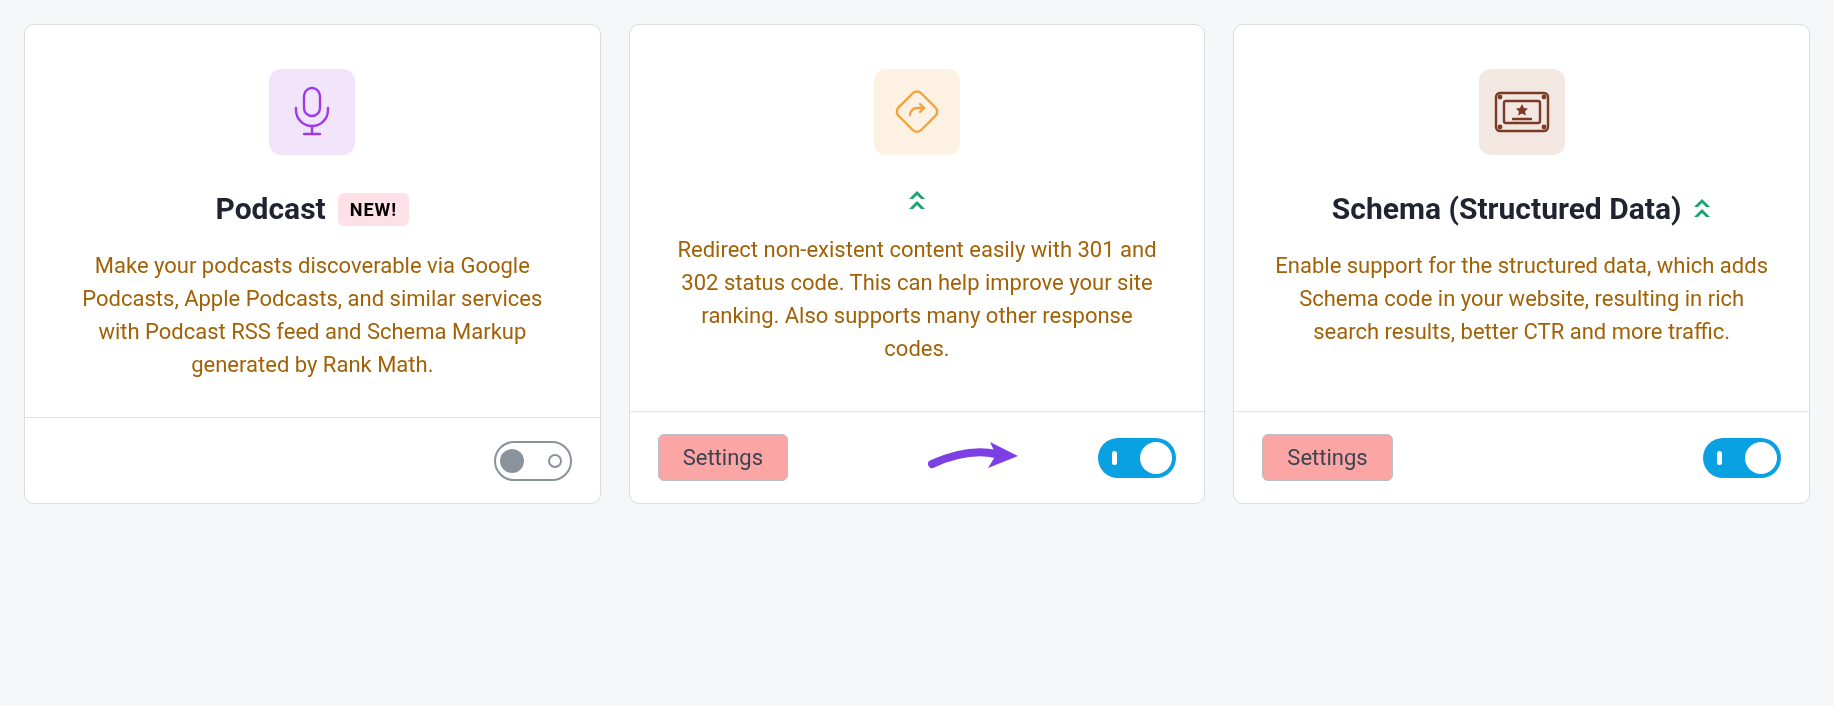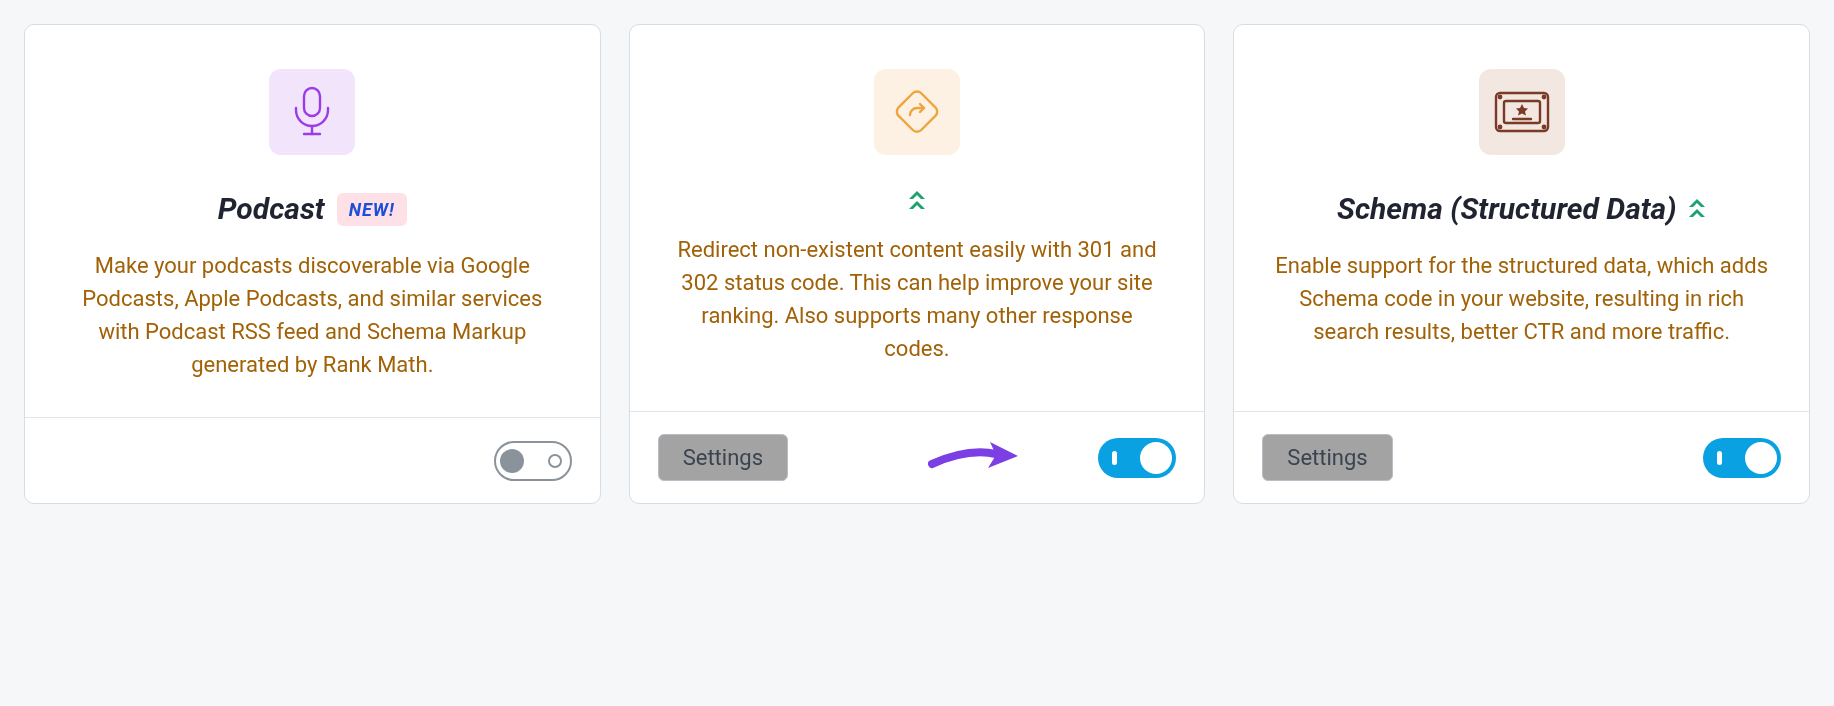--- a/index.html
+++ b/index.html
@@ -42,31 +42,30 @@
   .icon-purple { background: #f1e4fb; }
   .icon-orange { background: #fdf1e4; }
   .icon-brown  { background: #f3e7e1; }
   .title-row {
     display: flex;
     align-items: center;
     justify-content: center;
     gap: 12px;
     margin-bottom: 22px;
     flex-wrap: wrap;
-    font-style: italic;
   }
   .card-title {
     font-size: 30px;
     font-weight: 700;
     color: #1f2430;
     line-height: 1.2;
   }
   .new-pill {
     background: #fde1e6;
-    color: #1d4ed8;
+    color: #000000;
     font-size: 18px;
     font-weight: 700;
     letter-spacing: 1px;
     padding: 6px 12px;
     border-radius: 6px;
   }
   .pro-chevron svg { display: block; }
   .card-desc {
     color: #a16207;
     font-size: 22px;
@@ -77,21 +76,21 @@
     padding: 22px 28px;
     display: flex;
     align-items: center;
     justify-content: space-between;
     position: relative;
     min-height: 86px;
   }
   .card-footer.right-only { justify-content: flex-end; }
   .settings-btn {
     border: 1px solid #b8bfc9;
-    background: #a3a3a3;
+    background: #fca5a5;
     color: #3a4350;
     font-size: 22px;
     padding: 10px 24px;
     border-radius: 6px;
     cursor: pointer;
     font-family: inherit;
   }
   .toggle {
     width: 78px;
     height: 40px;

